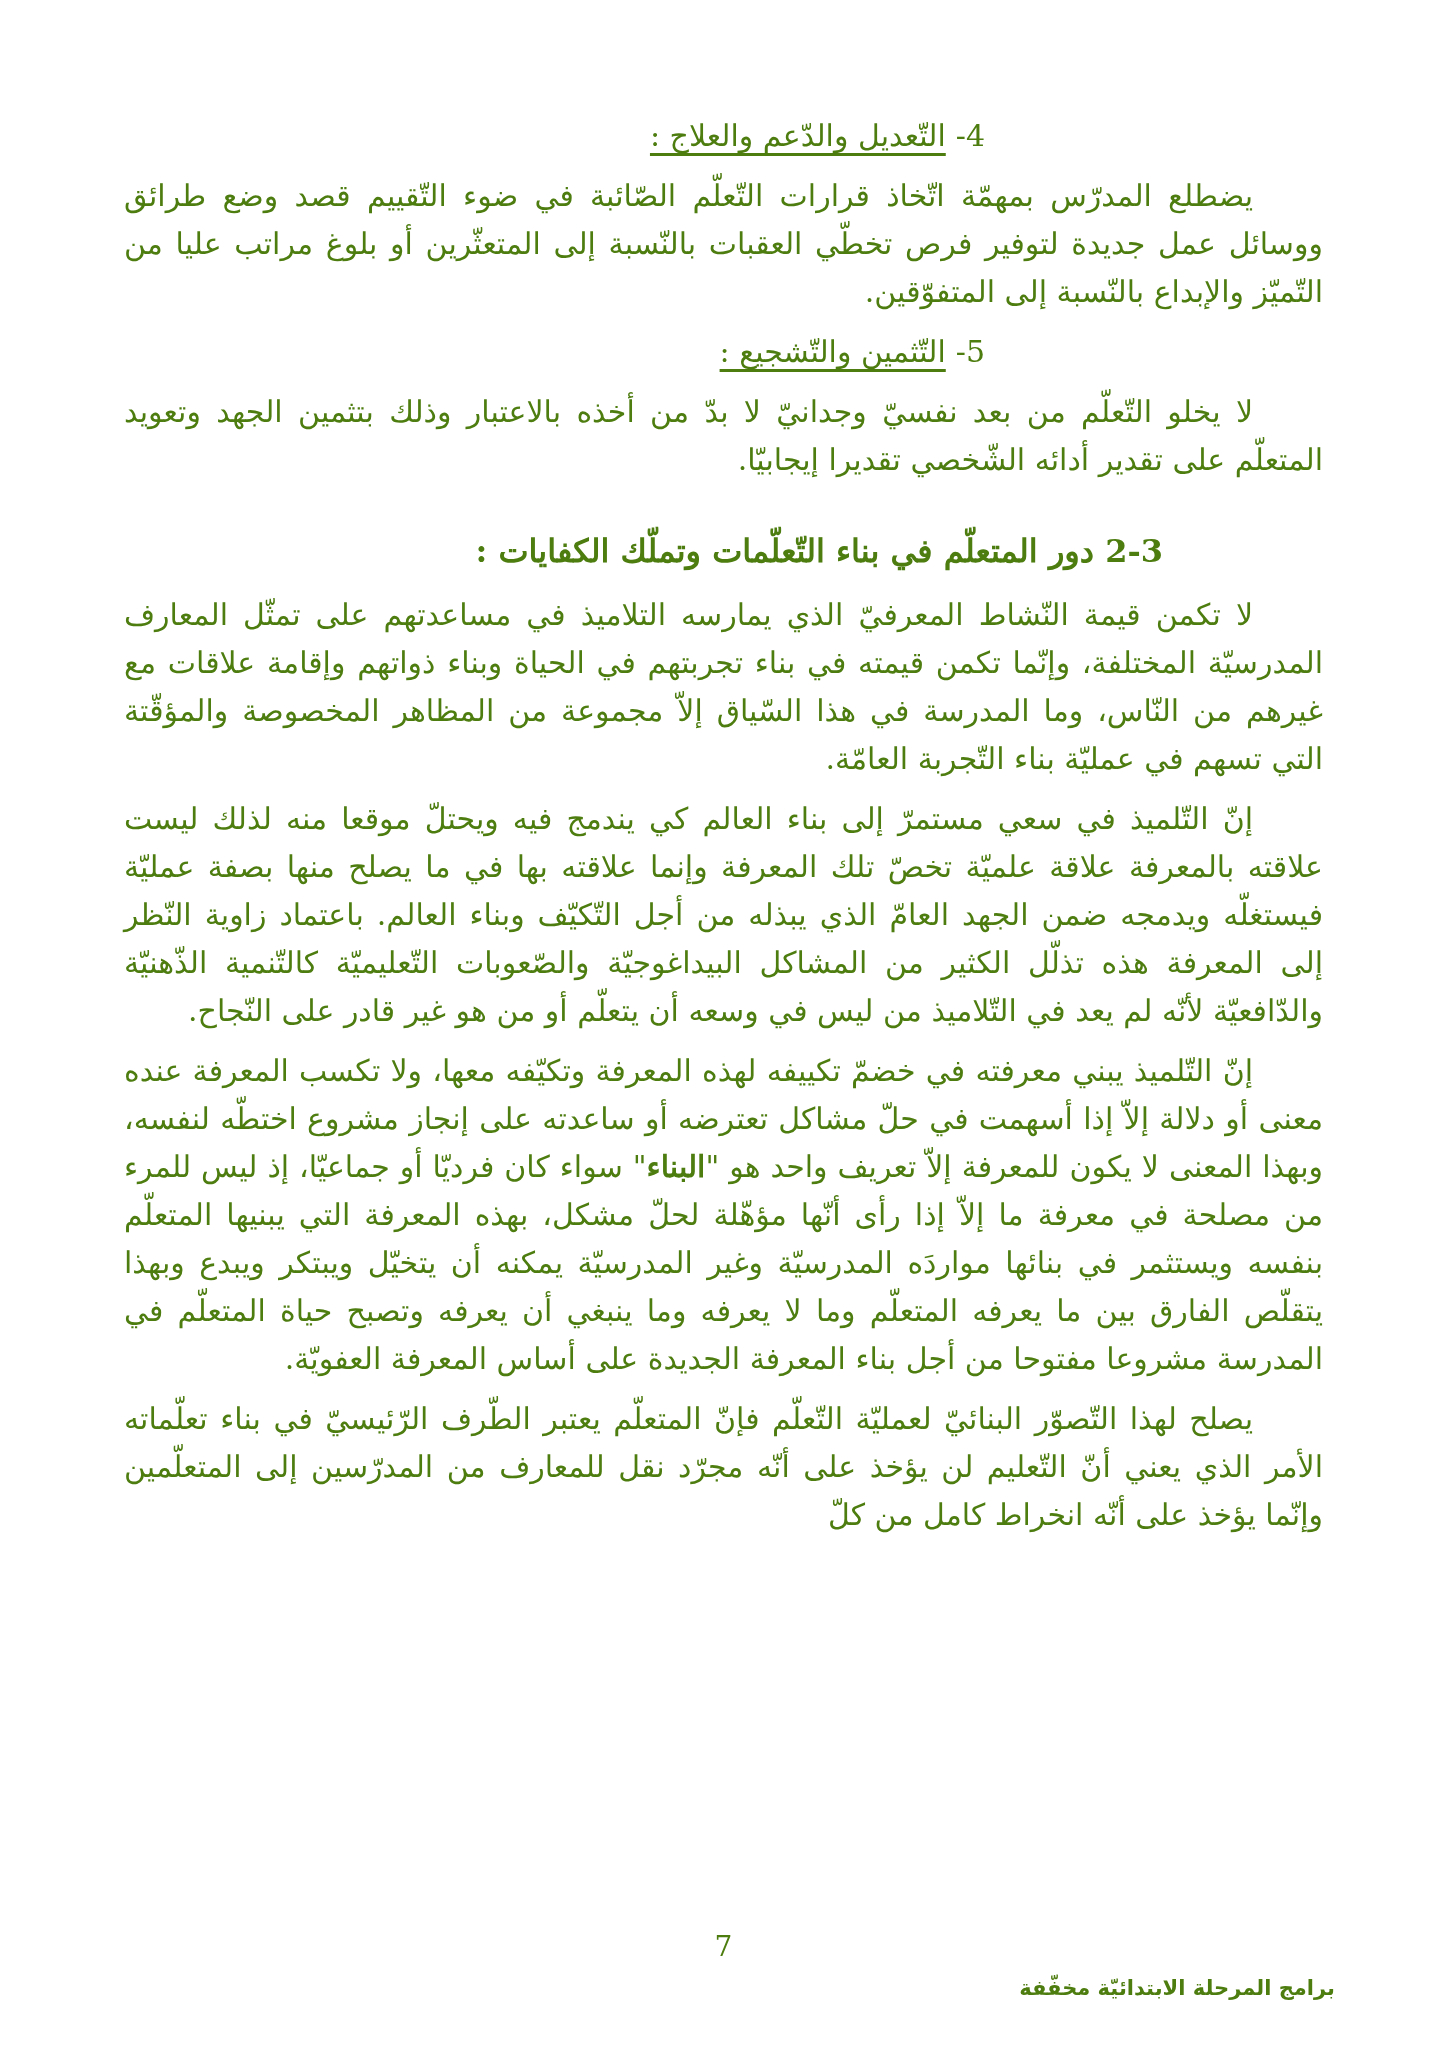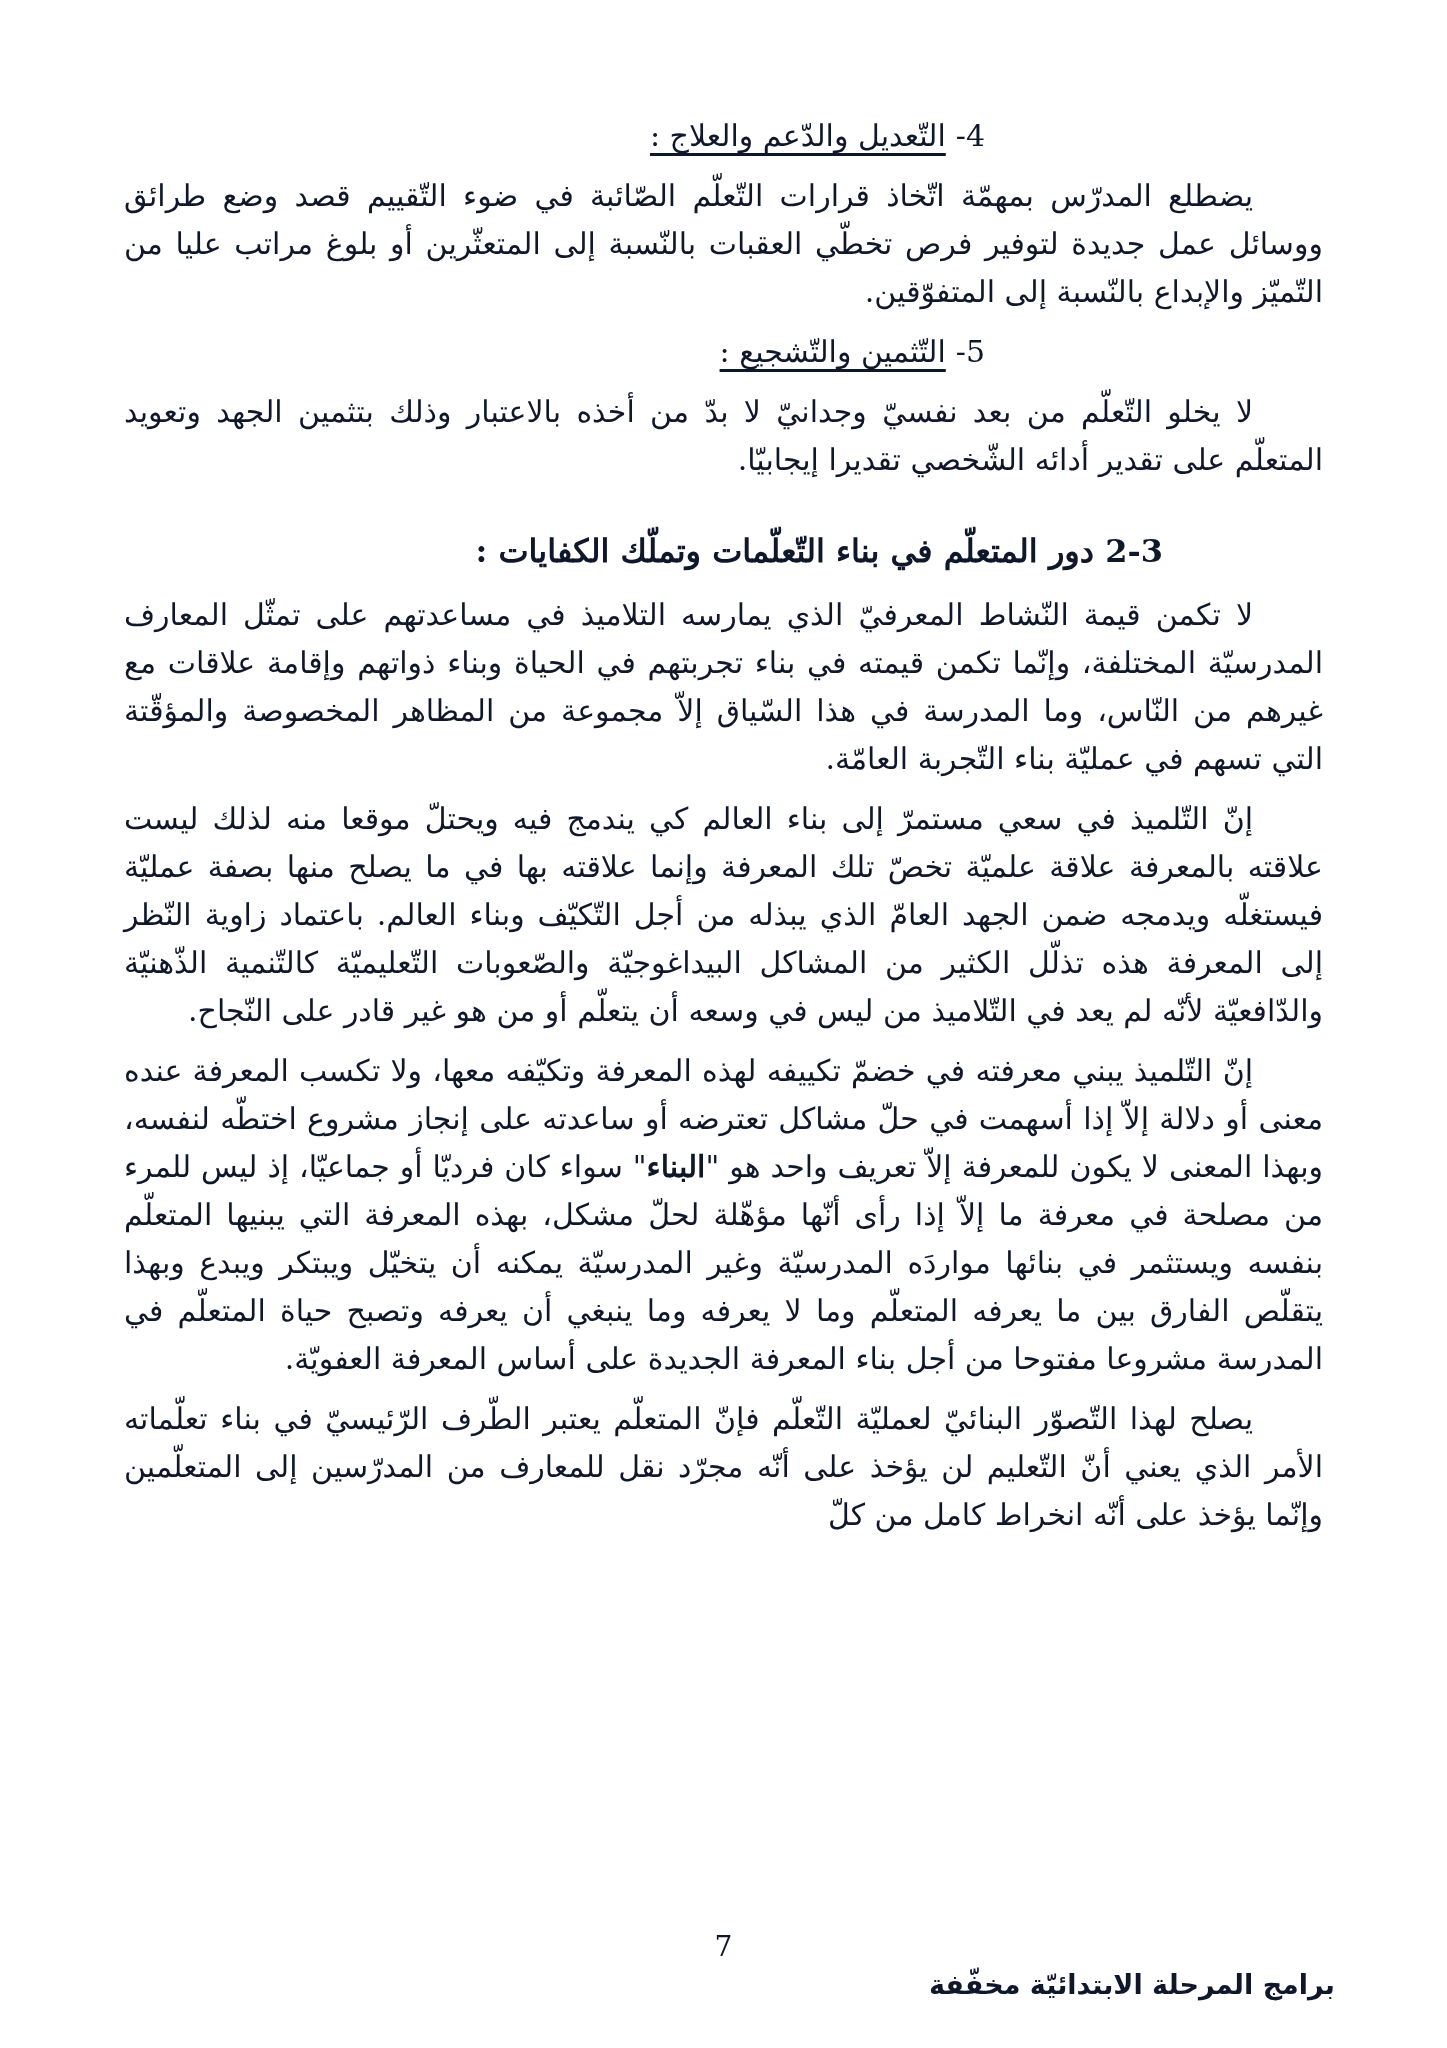--- a/index.html
+++ b/index.html
@@ -5,21 +5,21 @@
   * { margin: 0; padding: 0; box-sizing: border-box; }
   html, body { background: #e8e8e8; }
   body { font-family: "DejaVu Serif", "Liberation Serif", serif; }
 
   .page {
     position: relative;
     width: 1447px;
     height: 2048px;
     margin: 0 auto;
     background: #ffffff;
-    color: #0f172a;
+    color: #4d7c0f;
     direction: rtl;
     overflow: hidden;
   }
 
   .content {
     position: absolute;
     top: 112px;
     right: 112px;
     left: 112px;
     text-align: justify;
@@ -72,21 +72,21 @@
     left: 0; right: 0;
     top: 0;
     text-align: center;
     font-size: 28px;
     font-family: "DejaVu Serif", "Liberation Serif", serif;
   }
   .footer-note {
     position: absolute;
     right: 0;
     bottom: -10px;
-    font-size: 27px;
+    font-size: 21px;
     font-weight: bold;
     font-family: "DejaVu Sans", "Liberation Sans", sans-serif;
   }
 </style>
 </head>
 <body>
 
 <div class="page">
 
   <main class="content">

